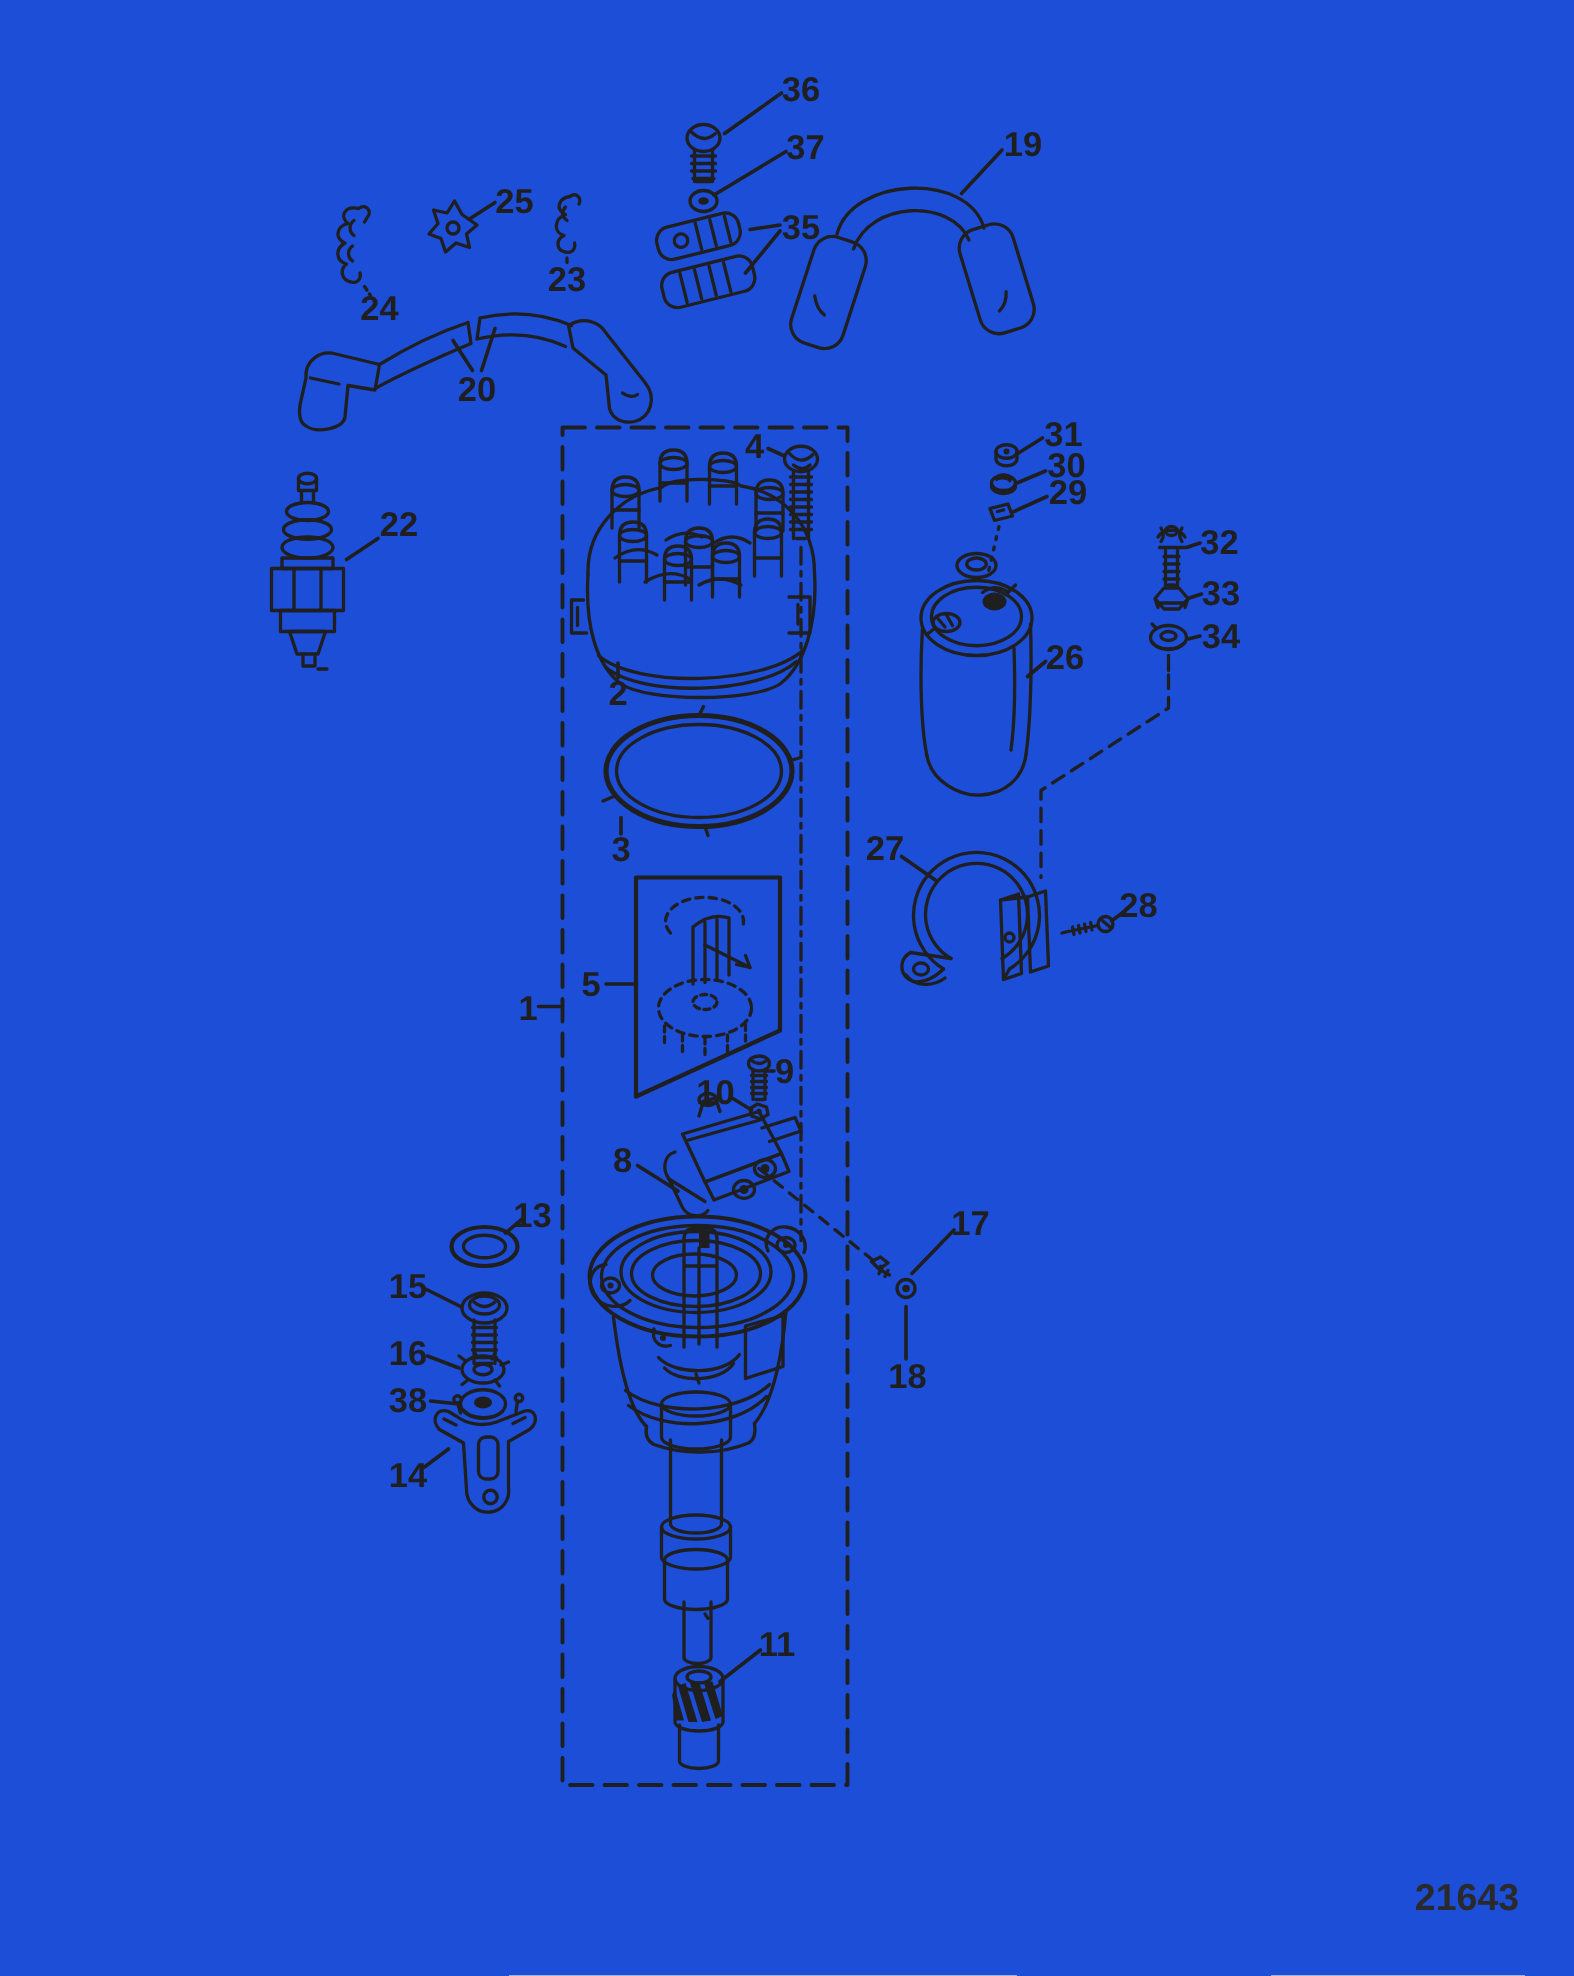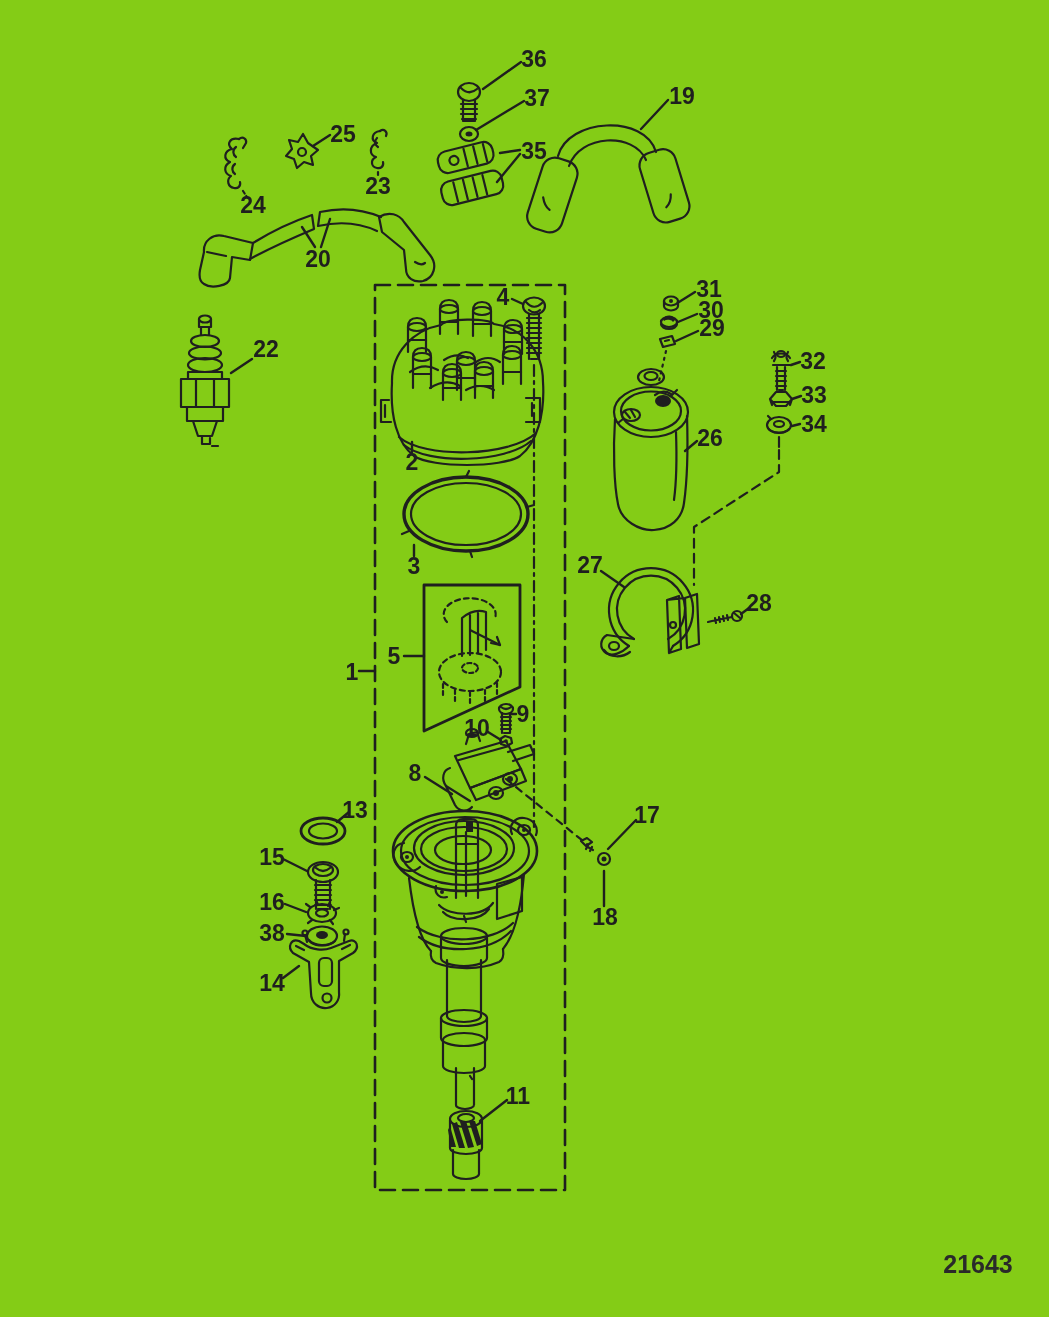--- a/index.html
+++ b/index.html
@@ -1,16 +1,16 @@
 <!DOCTYPE html>
 <html><head>
 <meta charset="utf-8">
 <style>
   html,body{margin:0;padding:0;background:#ffffff;}
-  .page{position:relative;width:1049px;height:1317px;background:#84cc16;overflow:hidden;}
+  .page{position:relative;width:1049px;height:1317px;background:#1d4ed8;overflow:hidden;}
   svg{display:block;}
   .callout{font-family:"Liberation Sans",sans-serif;font-weight:bold;font-size:23px;fill:#1f1f1f;}
   .dwgnum{font-family:"Liberation Sans",sans-serif;font-weight:bold;font-size:25px;fill:#2a2a2a;}
 </style>
 </head>
 <body>
 
 <div class="page">
 <svg viewBox="0 0 1049 1317" width="1049" height="1317">
 

